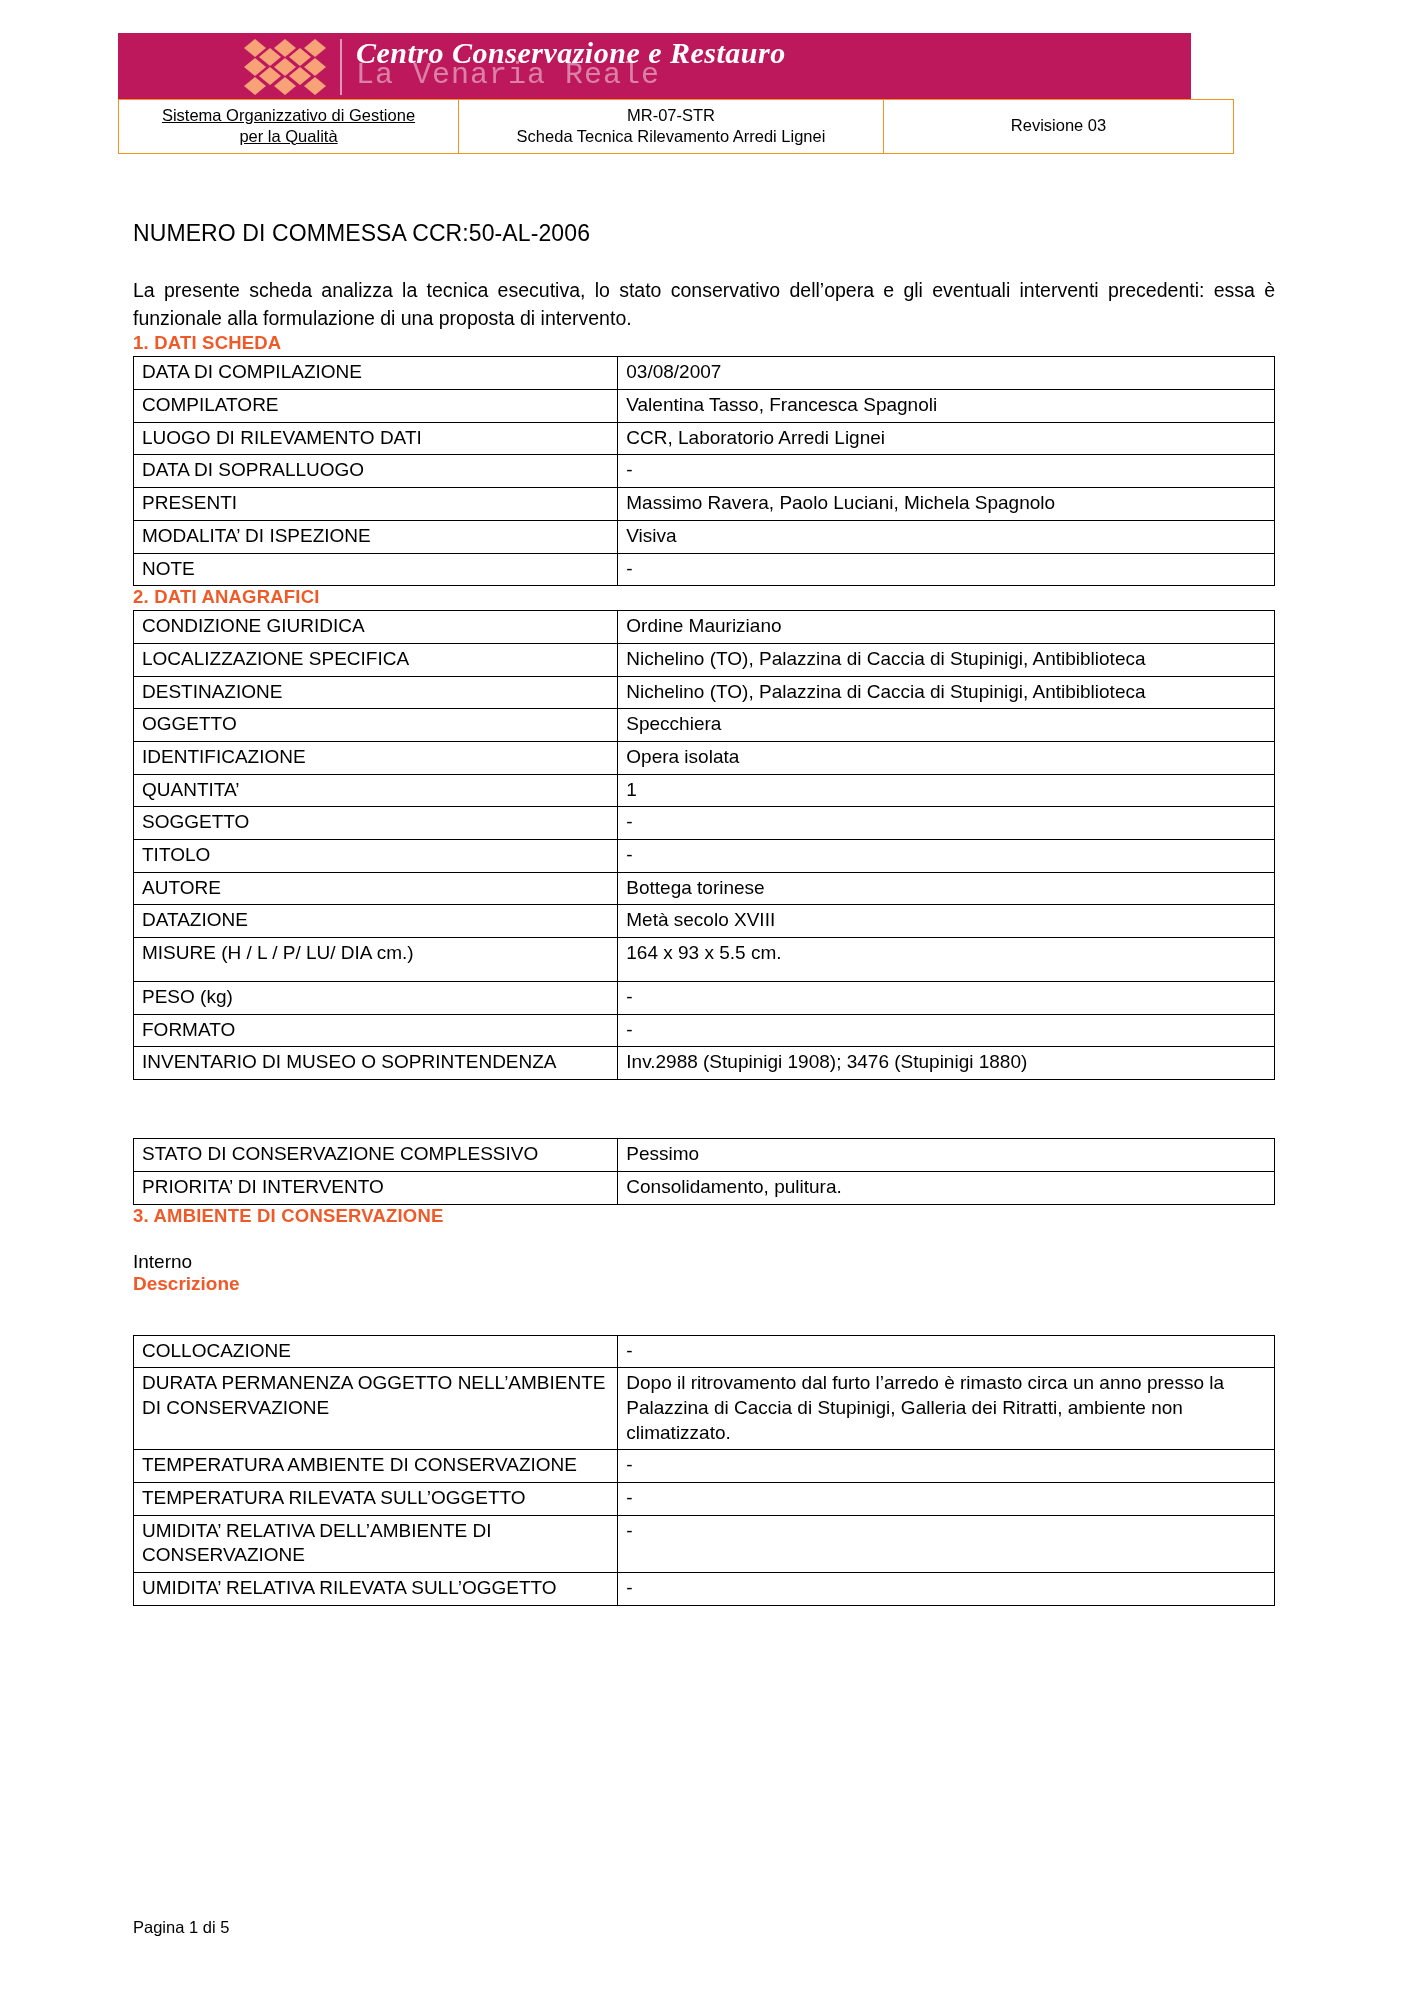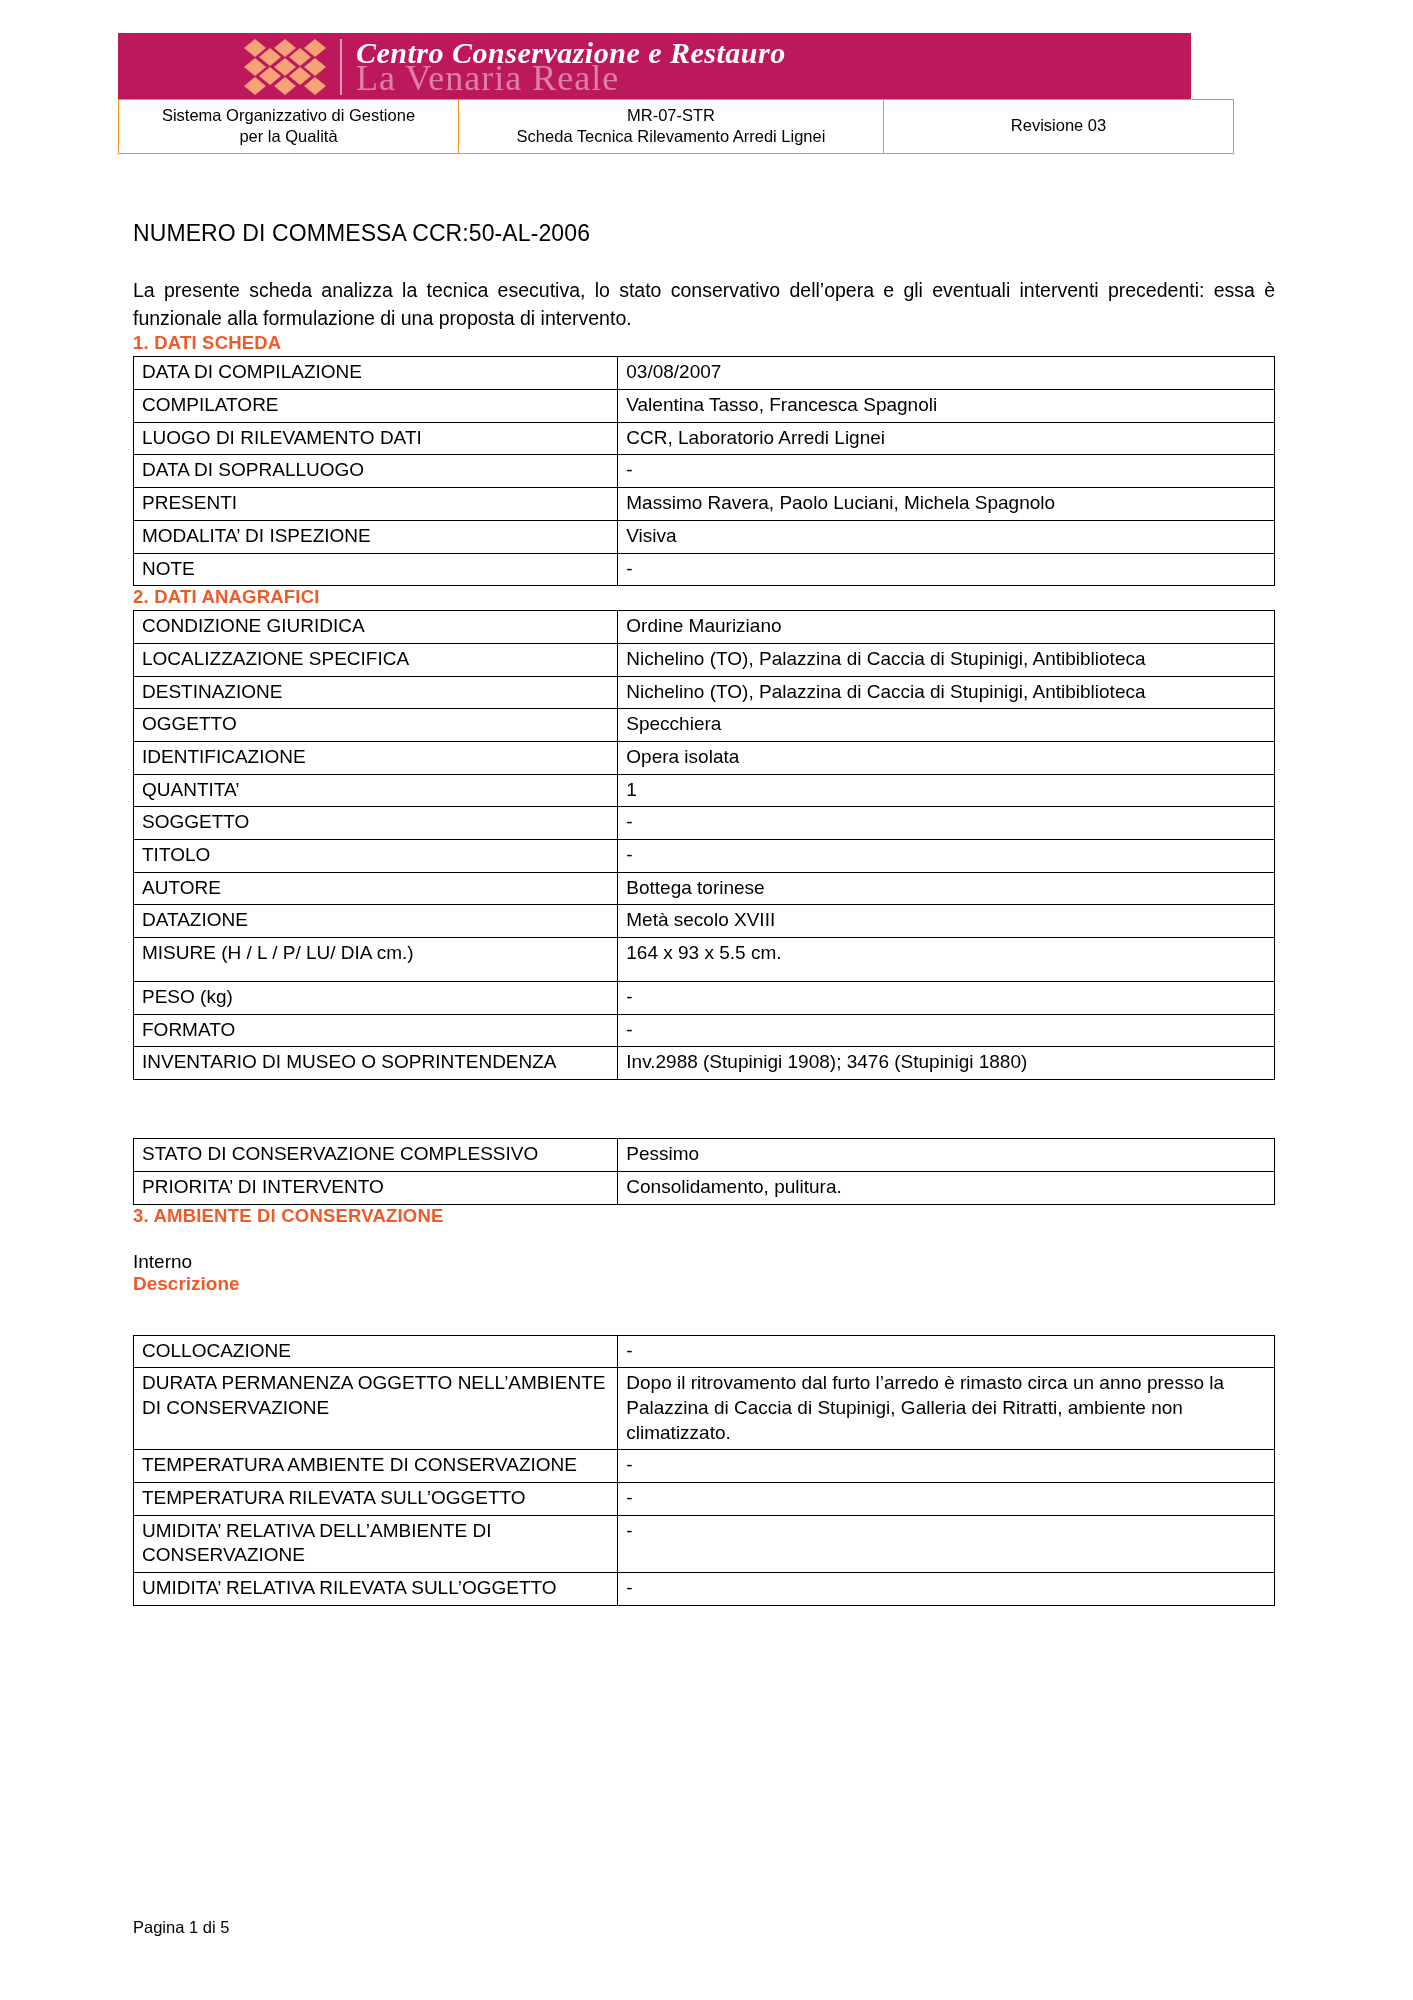--- a/index.html
+++ b/index.html
@@ -61,43 +61,43 @@
     font-weight: bold;
     font-size: 30px;
     color: #ffffff;
     letter-spacing: 0.5px;
     white-space: nowrap;
   }
   .banner-title2 {
     position: absolute;
     left: 238px;
     top: 27px;
-    font-family: Liberation Serif, serif;
-    font-size: 36px;
+    font-family: Liberation Mono, monospace;
+    font-size: 30px;
     color: rgba(255,255,255,0.45);
     letter-spacing: 1px;
     line-height: 1;
     white-space: nowrap;
   }
 
   table.headinfo {
     width: 1073px;
     border-collapse: collapse;
     table-layout: fixed;
   }
   table.headinfo td {
     border: 1px solid #F7921E;
     text-align: center;
     vertical-align: middle;
     padding: 5px 4px 7px 4px;
     font-size: 16.5px;
     line-height: 1.25;
     height: 50px;
   }
-  .hi-c1 { width: 340px; }
+  .hi-c1 { width: 340px; text-decoration: underline; }
   .hi-c2 { width: 425px; }
   .hi-c3 { width: 350px; }
 
   
   .content {
     position: absolute;
     left: 133px;
     top: 220px;
     width: 1142px;
   }

